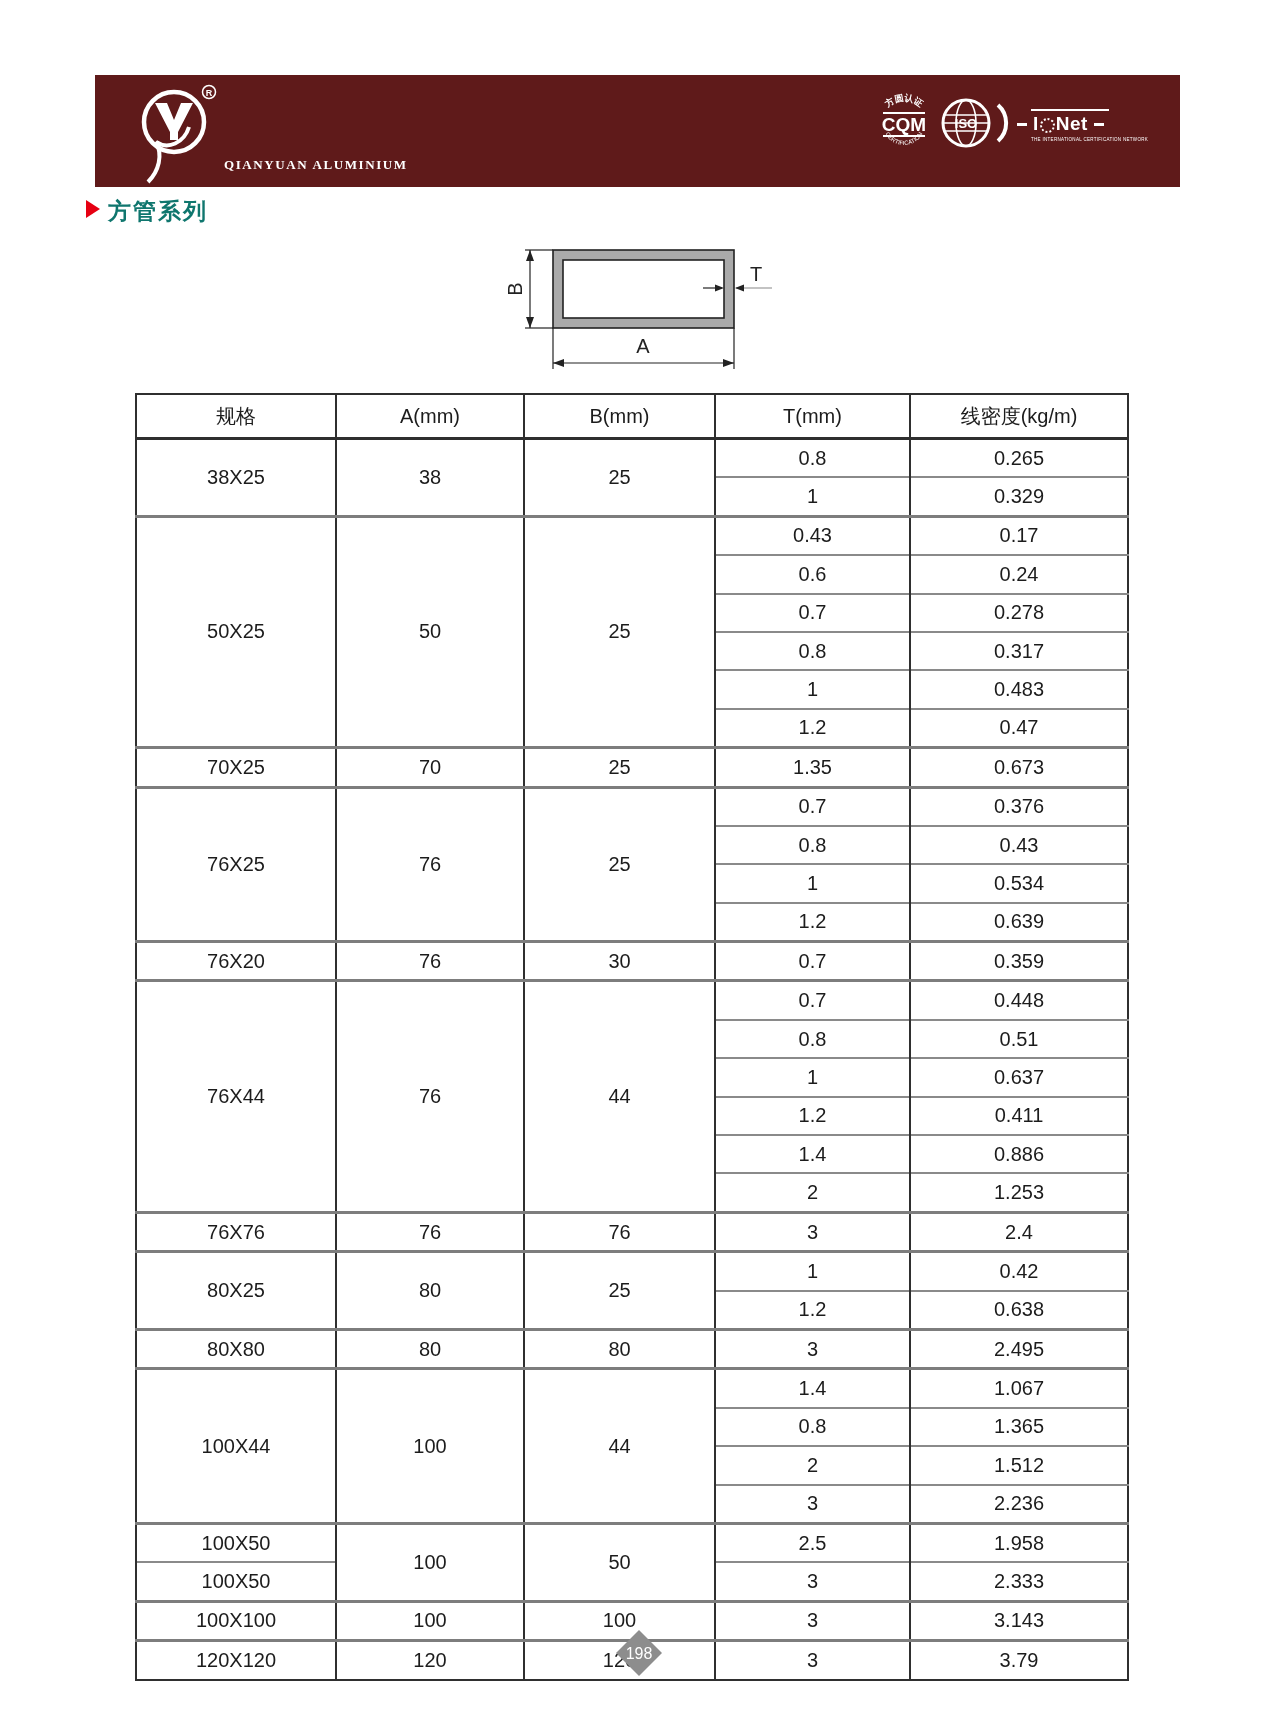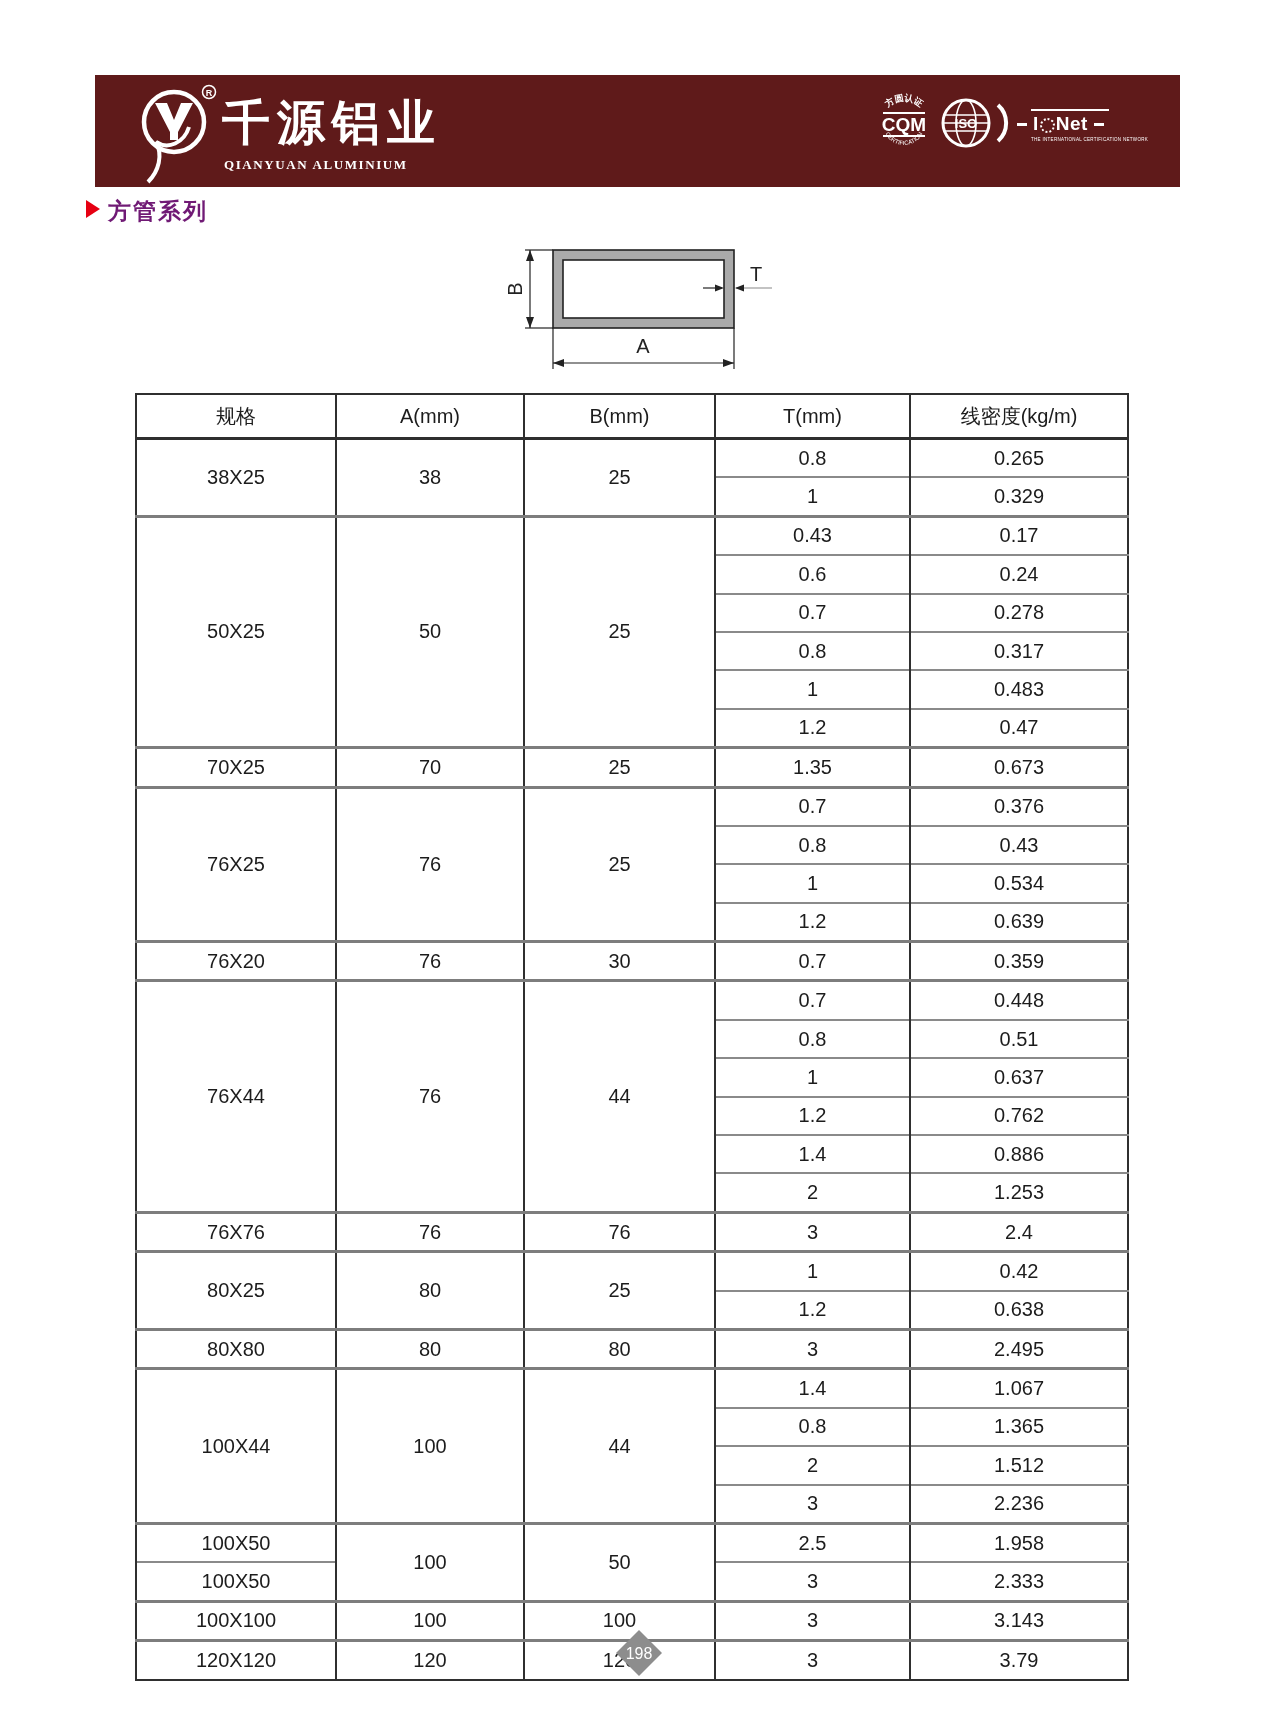--- a/index.html
+++ b/index.html
@@ -25,21 +25,21 @@
   .iqnet .qdot{display:inline-block;width:11px;height:11px;border:2px dotted #ffffff;
                border-radius:50%;margin:2px 1px 0 1px;}
   .iqnet .tagline{position:absolute;left:14px;top:28px;font-size:4.5px;letter-spacing:0.3px;
                   white-space:nowrap;}
 
   
   .sec-marker{position:absolute;left:86px;top:200px;width:0;height:0;
               border-left:14px solid #e60012;border-top:9px solid transparent;
               border-bottom:9px solid transparent;}
   .sec-title{position:absolute;left:108px;top:196px;font-size:23px;font-weight:bold;
-             letter-spacing:2px;color:#701a75;}
+             letter-spacing:2px;color:#0f766e;}
 
   
   .diagram{position:absolute;left:470px;top:235px;}
 
   
   .spec-table{position:absolute;left:135px;top:393px;border-collapse:collapse;table-layout:fixed;
               width:992px;font-size:20px;color:#1c1c1c;background:#ffffff;
               border:2.5px solid #2f2f2f;}
   .spec-table th{height:40px;font-weight:normal;border-left:2px solid #2f2f2f;
                  border-bottom:3px solid #2f2f2f;text-align:center;margin-left:48px;}
@@ -58,21 +58,20 @@
   <div class="banner">
 
     <svg class="logo-svg" width="82" height="102" viewBox="0 0 82 102">
       <circle cx="37" cy="39" r="30" fill="none" stroke="#ffffff" stroke-width="4.5"></circle>
       <path d="M18,20 L30,20 L37,37 L44,20 L56,20 L41,49 L41,57 L33,57 L33,49 Z" fill="#ffffff"></path>
       <path d="M52,44 C47,60 31,67 19,59 C26,72 22,88 11,99" fill="none" stroke="#ffffff" stroke-width="4"></path>
       <circle cx="72" cy="9" r="6.5" fill="none" stroke="#ffffff" stroke-width="1.5"></circle>
       <text x="72" y="12.5" text-anchor="middle" font-size="9" fill="#ffffff" font-weight="bold">R</text>
     </svg>
 
-    <div class="brand-cn">千源铝业</div>
     <div class="brand-en">QIANYUAN ALUMINIUM</div>
 
     <svg class="cert-cqm" width="66" height="66" viewBox="0 0 66 66">
       <defs>
         <path id="arcTop" d="M10,35 A23,23 0 0 1 56,35"></path>
         <path id="arcBot" d="M12,35 A21,21 0 0 0 54,35"></path>
       </defs>
       <text font-size="9" fill="#ffffff" font-weight="bold">
         <textPath href="#arcTop" startOffset="50%" text-anchor="middle">方圆认证</textPath>
       </text>
@@ -237,21 +236,21 @@
         <tr class="">
           <td>0.8</td>
           <td>0.51</td>
         </tr>
         <tr class="">
           <td>1</td>
           <td>0.637</td>
         </tr>
         <tr class="">
           <td>1.2</td>
-          <td>0.762</td>
+          <td>0.411</td>
         </tr>
         <tr class="">
           <td>1.4</td>
           <td>0.886</td>
         </tr>
         <tr class="">
           <td>2</td>
           <td>1.253</td>
         </tr>
         <tr class="group-start">

